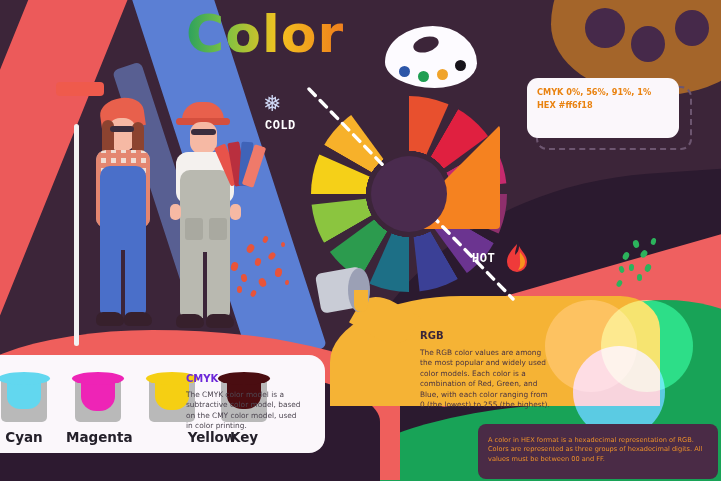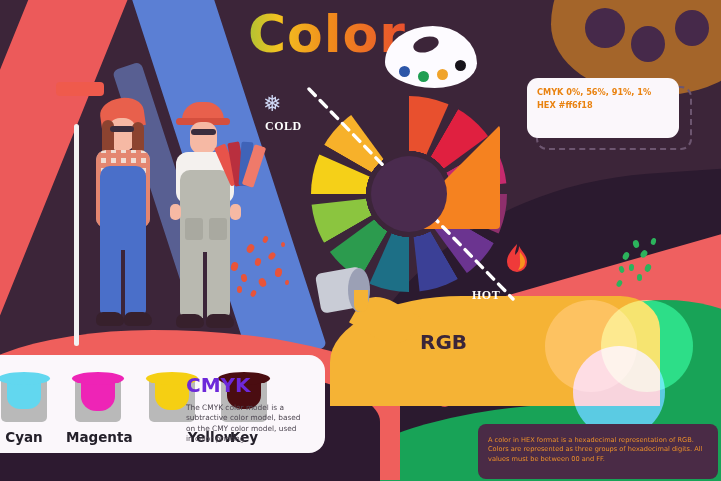--- a/index.html
+++ b/index.html
@@ -60,21 +60,20 @@
     transform:rotate(30deg);border-radius:50% 0 50% 0;
   }
 
   
   #title-block{left:186px;top:8px;width:220px;height:84px;}
   .title-main{
     font-size:52px;font-weight:bold;letter-spacing:1px;line-height:1;
     background:linear-gradient(90deg,#29a05f 0%,#7dc242 18%,#f3c220 42%,#f08a1c 66%,#e8502e 100%);
     -webkit-background-clip:text;background-clip:text;color:transparent;
     font-family:"DejaVu Sans",sans-serif;
-    text-align:right;
   }
   .title-sub{
     color:#ffffff;font-size:27px;margin-top:-10px;margin-left:70px;
     font-family:"DejaVu Sans",sans-serif;letter-spacing:1px;
   }
 
   
   #palette-icon{left:385px;top:26px;width:92px;height:62px;}
   .pal-body{position:absolute;inset:0;background:#fdfbff;
     border-radius:52% 48% 46% 54%/58% 60% 40% 42%;}
@@ -87,21 +86,21 @@
   .wheel{position:absolute;left:14px;top:13px;width:196px;height:196px;border-radius:50%;
     -webkit-mask-image:radial-gradient(circle at 50% 50%, transparent 0 31%, #000 31.2% 100%);
     mask-image:radial-gradient(circle at 50% 50%, transparent 0 31%, #000 31.2% 100%);}
   .seg{position:absolute;left:50%;top:50%;width:50%;height:50%;transform-origin:0 0;
     -webkit-clip-path:polygon(0 0,100% 0,100% 100%);clip-path:polygon(0 0,100% 0,100% 100%);}
   .seg-out{position:absolute;width:104px;height:104px;left:99px;top:42px;
     -webkit-clip-path:polygon(0 100%, 100% 100%, 100% 0);clip-path:polygon(0 100%, 100% 100%, 100% 0);
     background:#f58220;transform:rotate(0deg);border-radius:4px;}
   .divider{position:absolute;left:-6px;top:-6px;width:238px;height:236px;}
   .label-cold,.label-hot{color:#ffffff;font-weight:bold;font-size:12px;
-    font-family:Liberation Serif, serif;letter-spacing:.5px;}
+    font-family:Liberation Mono, monospace;letter-spacing:.5px;}
   #cold-group{left:263px;top:95px;width:62px;height:42px;}
   #hot-group{left:472px;top:243px;width:60px;height:32px;}
   .snow{position:absolute;left:0;top:-2px;color:#cfd8f5;font-size:22px;line-height:1;}
 
   
   #tooltip{left:527px;top:78px;width:152px;height:60px;background:#fbf7fb;
     border-radius:11px;padding:8px 10px;box-sizing:border-box;}
   #tooltip .line{color:#e9820f;font-size:8.2px;line-height:13px;white-space:nowrap;
     font-family:"DejaVu Sans",sans-serif;font-weight:bold;}
   .tip-shadow{left:536px;top:86px;width:152px;height:60px;border-radius:11px;
@@ -124,21 +123,21 @@
 
   
   #cmyk-panel{left:-10px;top:355px;width:335px;height:98px;background:#fbf7fb;
     border-radius:0 16px 16px 0;}
   .bucket-ic{position:absolute;bottom:31px;width:52px;height:52px;}
   .b-can{position:absolute;left:3px;top:8px;width:46px;height:44px;background:#b9b9b9;border-radius:3px 3px 5px 5px;}
   .b-rim{position:absolute;left:0;top:2px;width:52px;height:13px;border-radius:50%;}
   .b-drip{position:absolute;border-radius:0 0 50% 50%;}
   .cmyk-lbl{position:absolute;bottom:8px;width:64px;text-align:center;color:#24202a;
     font-size:13.5px;font-weight:bold;font-family:"DejaVu Sans",sans-serif;}
-  .panel-h{font-size:20px;font-weight:bold;font-family:"DejaVu Sans",sans-serif;}
+  .panel-h{font-size:10px;font-weight:bold;font-family:"DejaVu Sans",sans-serif;}
   .panel-p{font-size:7.4px;line-height:10.4px;font-family:"DejaVu Sans",sans-serif;}
 
   #rgb-panel{left:420px;top:330px;width:150px;height:92px;}
   #rgb-panel .panel-h{color:#3a2539;}
   #rgb-panel .panel-p{color:#4a3340;width:132px;}
 
   #hex-panel{left:478px;top:424px;width:240px;height:55px;background:#4a2b46;
     border-radius:8px;padding:7px 10px;box-sizing:border-box;}
   #hex-panel .panel-h{color:#f0a52a;font-size:13px;}
   #hex-panel .panel-p{color:#eb8f2a;font-size:6.6px;line-height:9.4px;}
@@ -228,21 +227,21 @@
     </svg>
   <div class="abs" style="left: 74px; top: 73px; width: 76px; height: 76px; border-radius: 50%; background: rgb(74, 43, 78);"></div>
     </div>
 
   <div class="abs" id="cold-group">
     <div class="snow">❅</div>
     <div class="label-cold abs" style="left:2px;top:24px;">COLD</div>
   </div>
 
   <div class="abs" id="hot-group">
-    <div class="label-hot abs" style="left:0;top:9px;margin-top:36px;">HOT</div>
+    <div class="label-hot abs" style="left:0;top:9px;">HOT</div>
     <svg class="abs" style="left:32px;top:0;" width="26" height="30" viewBox="0 0 26 30">
       <path d="M13 1 C7 8 3 12 3 19 a10 10 0 0 0 20 0 C23 12 18 9 15 3 C15 8 13 10 11 12 C11 7 13 4 13 1Z" fill="#ef3a3a"></path>
       <path d="M16 9 C20 14 21 16 21 19 a8 8 0 0 1-7 8 C18 22 15 15 16 9Z" fill="#f7941e"></path>
     </svg>
   </div>
 
   <div class="abs tip-shadow"></div>
   <div class="abs" id="tooltip">
     <div class="line">CMYK 0%, 56%, 91%, 1%</div>
     <div class="line">HEX #ff6f18</div>
@@ -332,19 +331,20 @@
     <div class="cmyk-lbl" style="left:222px;">Key</div>
 
     <div class="abs" style="left:196px;top:18px;width:118px;">
       <div class="panel-h" style="color:#6d28d9;">CMYK</div>
       <div class="panel-p" style="color:#4e4752;margin-top:6px;">The CMYK color model is a subtractive color model, based on the CMY color model, used in color printing.</div>
     </div>
   </div>
 
   <div class="abs" id="rgb-panel">
     <div class="panel-h">RGB</div>
+    <div class="panel-p" style="margin-top:7px;">The RGB color values are among the most popular and widely used color models. Each color is a combination of Red, Green, and Blue, with each color ranging from 0 (the lowest) to 255 (the highest).</div>
   </div>
 
   <div class="abs" id="hex-panel">
     <div class="panel-p" style="margin-top:5px;">A color in HEX format is a hexadecimal representation of RGB. Colors are represented as three groups of hexadecimal digits. All values must be between 00 and FF.</div>
   </div>
 
 </div>
 
 </body></html>

